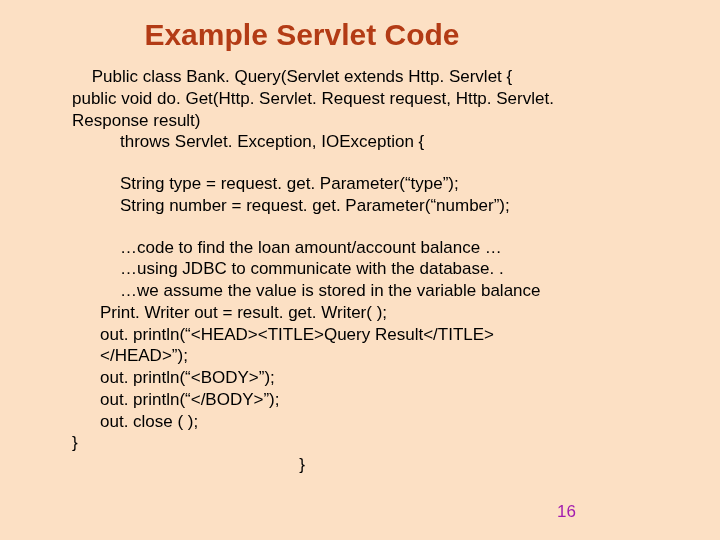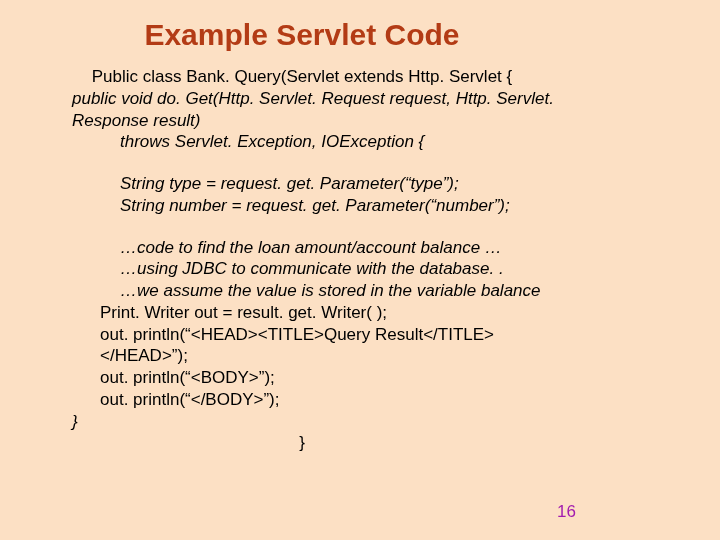--- a/index.html
+++ b/index.html
@@ -24,22 +24,22 @@
     font-weight: bold;
     color: #b33b15;
     margin-bottom: 14px;
   }
   .body {
     font-size: 17px;
     line-height: 1.28;
     color: #000;
   }
   .ind1 { padding-left: 0px; text-align: center; }
-  .ind2 { padding-left: 42px; font-style: italic; }
-  .ind3 { padding-left: 90px; font-style: italic; }
+  .ind2 { padding-left: 42px; }
+  .ind3 { padding-left: 90px; }
   .ind4 { padding-left: 70px; }
   .sig {
     white-space: normal;
   }
   .blk { margin-top: 20px; }
   .pagenum {
     position: absolute;
     right: 28px;
     bottom: 18px;
     font-size: 17px;
@@ -61,19 +61,20 @@
     <div class="ind3">String number = request. get. Parameter(“number”);</div>
 
     <div class="ind3 blk">…code to find the loan amount/account balance …</div>
     <div class="ind3">…using JDBC to communicate with the database. .</div>
     <div class="ind3">…we assume the value is stored in the variable balance</div>
 
     <div class="ind4">Print. Writer out = result. get. Writer( );</div>
     <div class="ind4">out. println(“&lt;HEAD&gt;&lt;TITLE&gt;Query Result&lt;/TITLE&gt;&lt;/HEAD&gt;”);</div>
     <div class="ind4">out. println(“&lt;BODY&gt;”);</div>
     <div class="ind4">out. println(“&lt;/BODY&gt;”);</div>
+    <div class="ind4">out. close ( );</div>
 
     <div class="ind2">}</div>
     <div class="ind1">}</div>
   </div>
 
   <div class="pagenum">16</div>
 </div>
 
 </body></html>

